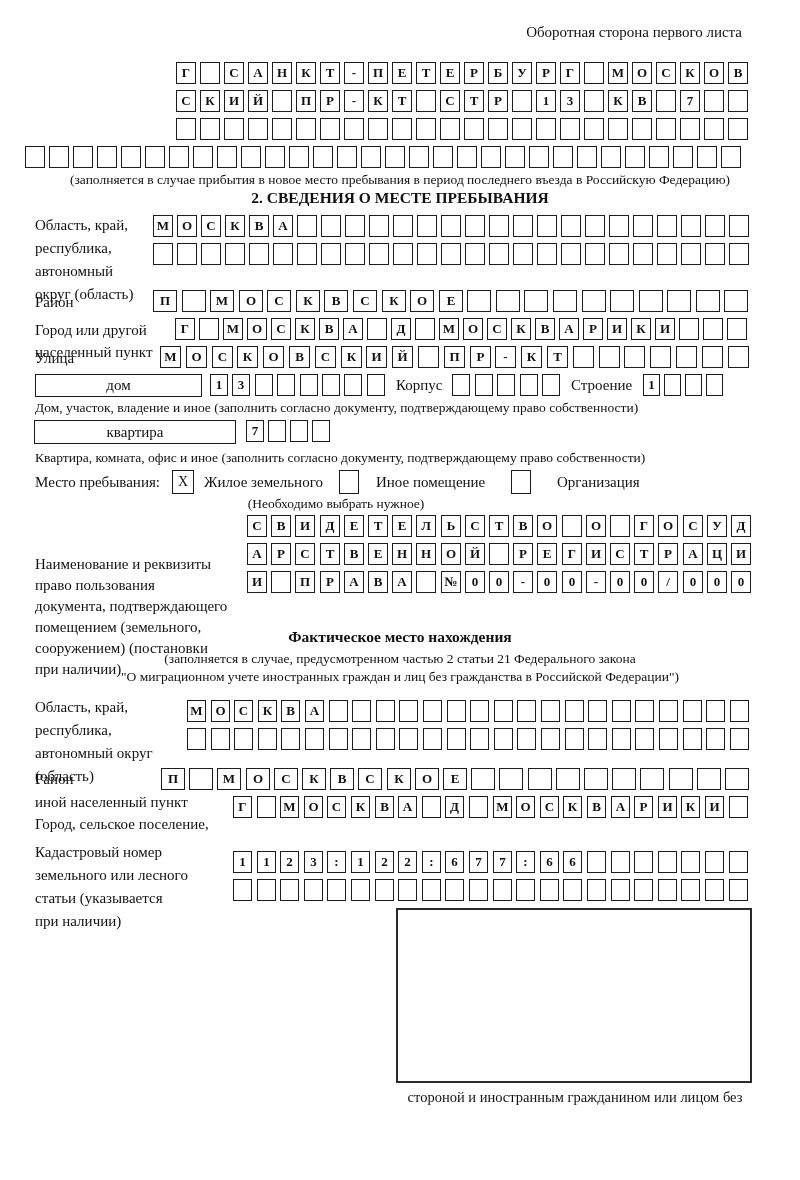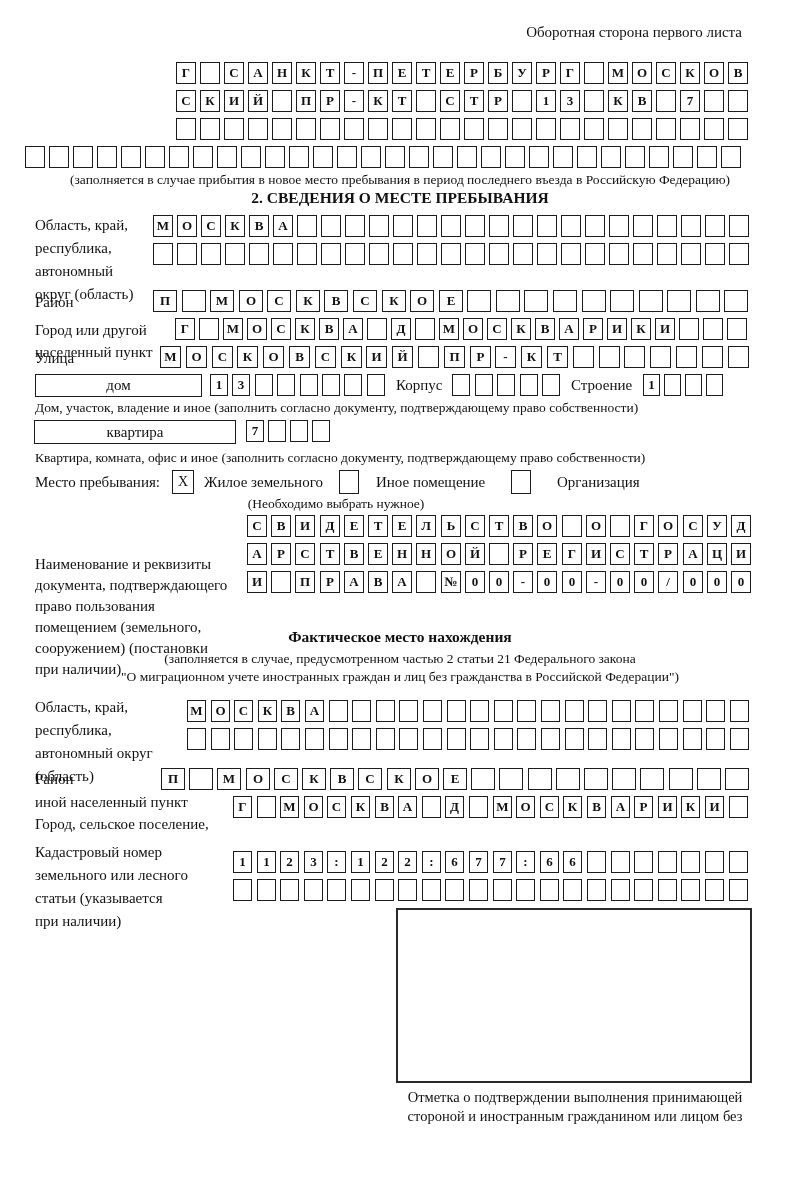--- a/index.html
+++ b/index.html
@@ -72,22 +72,22 @@
   </div>
   <div class="t" style="left:204px;top:475px;">Жилое земельного</div>
   <div class="chk" style="left:339px;top:470px;width:20px;height:24px;"></div>
   <div class="t" style="left:376px;top:475px;">Иное помещение</div>
   <div class="chk" style="left:511px;top:470px;width:20px;height:24px;"></div>
   <div class="t" style="left:557px;top:475px;">Организация</div>
   <div class="t small center" style="left:166px;top:497px;width:340px;">(Необходимо выбрать нужное)</div>
 
   <div class="t lbl-lines" style="left:35px;top:513px;line-height:21px;margin-top:41px;">
       <div>Наименование и реквизиты</div>
+      <div>право пользования</div>
       <div>документа, подтверждающего</div>
-      <div>право пользования</div>
       <div>помещением (земельного,</div>
       <div>сооружением) (постановки</div>
       <div>при наличии)</div>
     </div>
 
   <div class="t bold center" style="left:0;top:629px;width:800px;font-size:15.5px;">Фактическое место нахождения</div>
   <div class="t small center" style="left:0;top:652px;width:800px;">(заполняется в случае, предусмотренном частью 2 статьи 21 Федерального закона</div>
   <div class="t small center" style="left:0;top:670px;width:800px;">"О миграционном учете иностранных граждан и лиц без гражданства в Российской Федерации")</div>
 
   <div class="t lbl-lines" style="left:35px;top:696px;line-height:23px;">
@@ -103,21 +103,20 @@
     </div>
   <div class="t lbl-lines" style="left:35px;top:841px;line-height:23px;">
       <div>Кадастровый номер</div>
       <div>земельного или лесного</div>
       <div>статьи (указывается</div>
       <div>при наличии)</div>
     </div>
 
   <div class="stampbox" style="left:396px;top:908px;width:356px;height:175px;"></div>
   <div class="t small center lbl-lines" style="left:380px;top:1088px;width:390px;font-size:14.5px;line-height:18.5px;text-align:center;">
-      <div>Отметка о подтверждении выполнения принимающей</div>
       <div>стороной и иностранным гражданином или лицом без</div>
     </div>
 
   <div id="grids">
       <div>
         <div class="cell" style="left: 176px; top: 62px; width: 20px;">Г</div>
         <div class="cell" style="left: 200px; top: 62px; width: 20px;"></div>
         <div class="cell" style="left: 224px; top: 62px; width: 20px;">С</div>
         <div class="cell" style="left: 248px; top: 62px; width: 20px;">А</div>
         <div class="cell" style="left: 272px; top: 62px; width: 20px;">Н</div>

